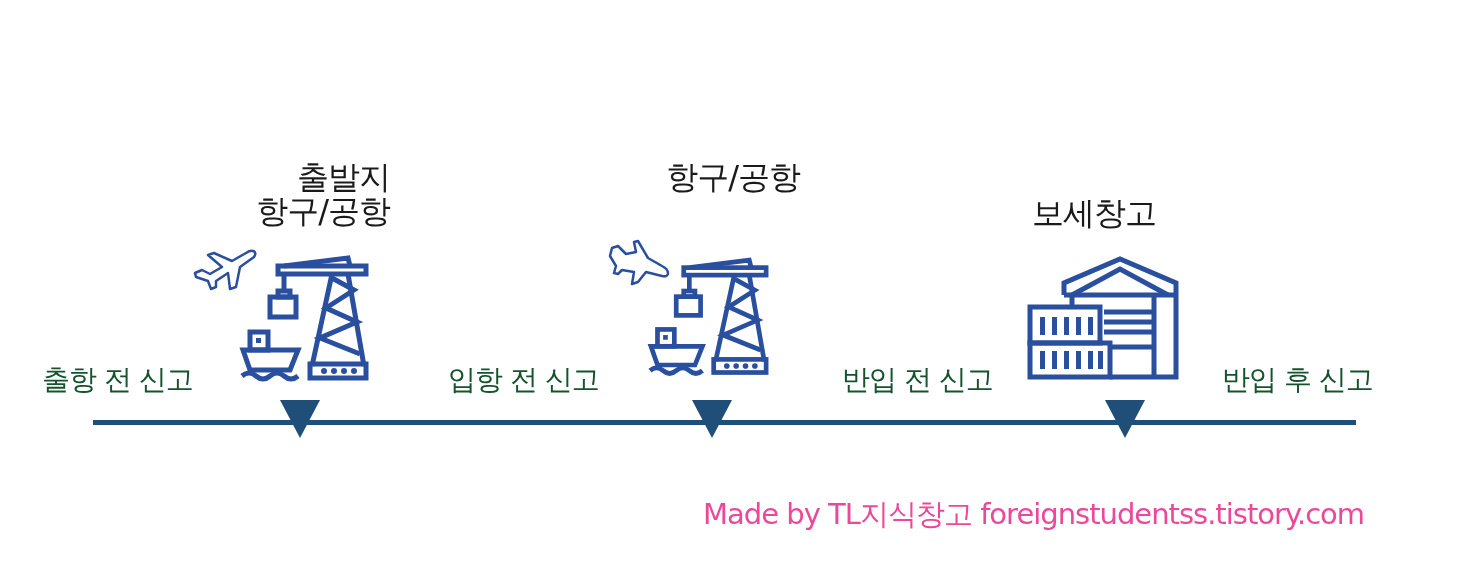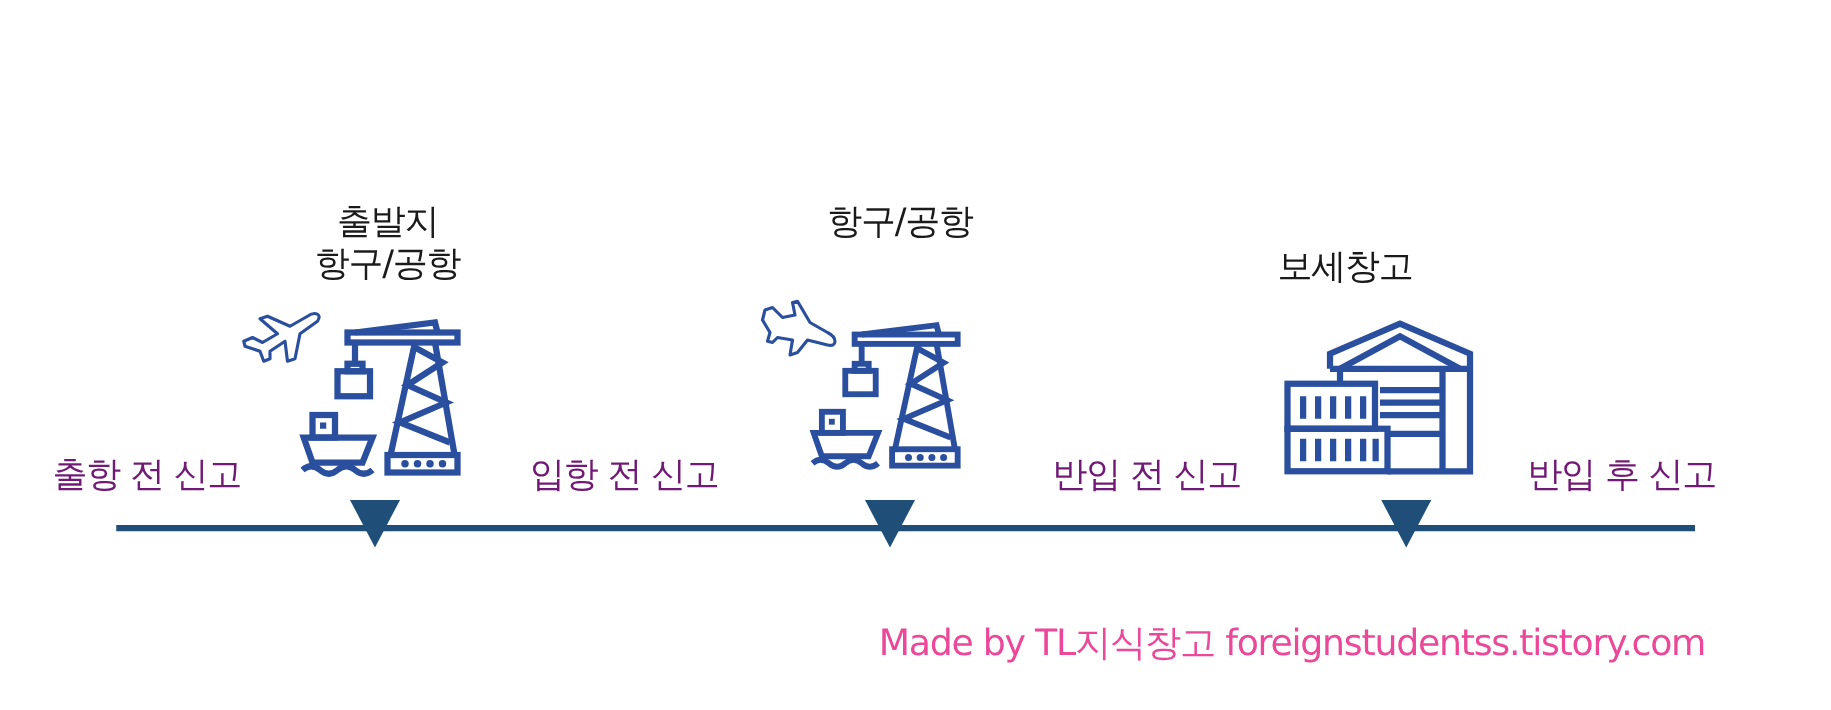--- a/index.html
+++ b/index.html
@@ -1,19 +1,19 @@
 <!DOCTYPE html>
 <html><head>
 <meta charset="utf-8">
 <style>
   html, body { margin: 0; padding: 0; background: #ffffff; }
   body { width: 1465px; height: 568px; position: relative; overflow: hidden;
          font-family: "DejaVu Sans", "Liberation Sans", sans-serif; color: #1a1a1a; }
-  .node-title { position: absolute; text-align: center; font-size: 28px; line-height: 34px; letter-spacing: -1px; color: #1a1a1a; }
-  .stage-label { position: absolute; font-size: 28px; line-height: 34px; letter-spacing: -1px; color: #701a75; white-space: nowrap; }
+  .node-title { position: absolute; text-align: right; font-size: 32px; line-height: 34px; letter-spacing: -1px; color: #1a1a1a; }
+  .stage-label { position: absolute; font-size: 28px; line-height: 34px; letter-spacing: -1px; color: #14532d; white-space: nowrap; }
   .timeline-line { position: absolute; left: 93px; top: 420px; width: 1263px; height: 5px; }
   .marker { position: absolute; top: 400px; width: 0; height: 0;
             border-left: 20px solid transparent; border-right: 20px solid transparent; }
   .credit { position: absolute; left: 703px; top: 496px; font-size: 29px; line-height: 36px; letter-spacing: -1px; color: #ec4899; white-space: nowrap; }
   svg { position: absolute; overflow: visible; }
 </style>
 </head>
 <body>
 
 <div class="node-title" style="left:230px; top:160px; width:160px;">
@@ -118,21 +118,21 @@
     <rect x="14" y="96" width="5" height="18"></rect>
       <rect x="26" y="96" width="5" height="18"></rect>
     <rect x="38" y="96" width="5" height="18"></rect>
       <rect x="50" y="96" width="5" height="18"></rect>
     <rect x="62" y="96" width="5" height="18"></rect>
       <rect x="72" y="96" width="5" height="18"></rect>
   </g>
 </svg>
 
 <div class="stage-label" style="left:42px; top:363px;">출항 전 신고</div>
-<div class="stage-label" style="left:424px; top:363px;">입항 전 신고</div>
+<div class="stage-label" style="left:448px; top:363px;">입항 전 신고</div>
 <div class="stage-label" style="left:842px; top:363px;">반입 전 신고</div>
 <div class="stage-label" style="left:1222px; top:363px;">반입 후 신고</div>
 
 <div class="timeline-line" style="background:#1f4e79;"></div>
 <div class="marker" style="left:280px; border-top:38px solid #1f4e79;"></div>
 <div class="marker" style="left:692px; border-top:38px solid #1f4e79;"></div>
 <div class="marker" style="left:1105px; border-top:38px solid #1f4e79;"></div>
 
 <div class="credit">Made by TL지식창고 foreignstudentss.tistory.com</div>
 

